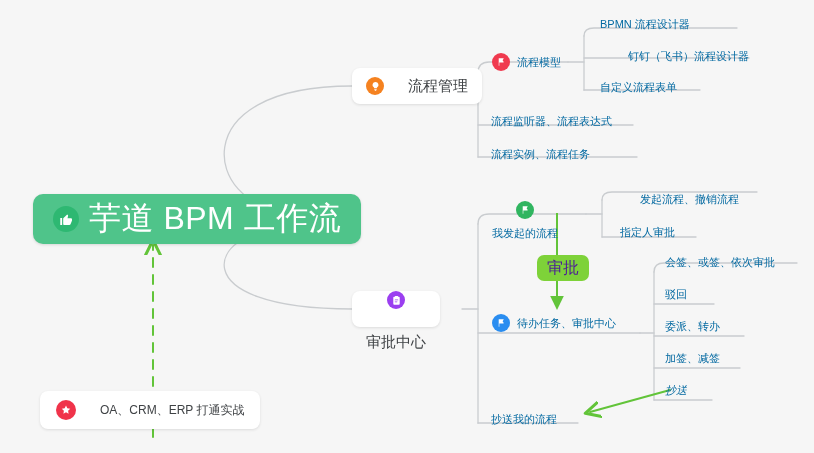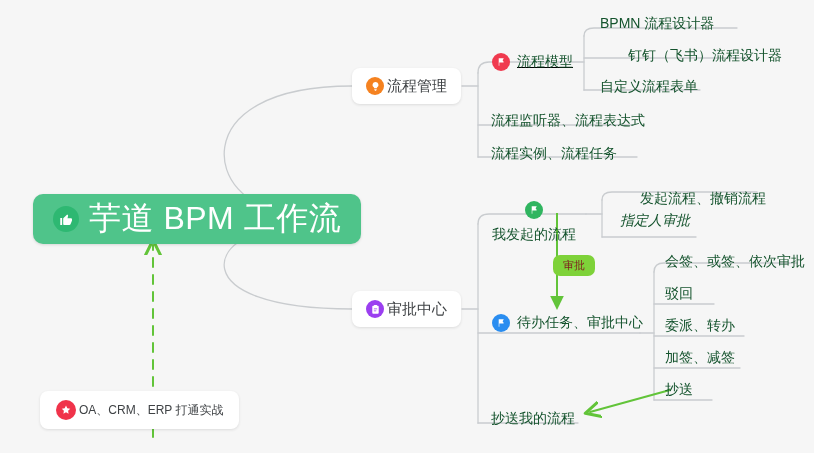--- a/index.html
+++ b/index.html
@@ -30,31 +30,31 @@
   }
   .root .label { color: #ffffff; font-size: 32px; letter-spacing: .5px; }
 
   
   .card {
     background: #ffffff;
     border-radius: 8px;
     height: 36px;
     padding: 0 14px;
     box-shadow: 0 1px 3px rgba(0,0,0,.11);
-    gap: 3px;
+    gap: 24px;
   }
   .card .label { color: #3f4245; font-size: 15px; }
 
   
   .card.wide { height: 38px; padding: 0 16px; }
   .card.wide .label { font-size: 12px; }
 
   
   .leaf { gap: 7px; height: 26px; }
-  .leaf .label { color: #14532d; font-size: 14px; }
+  .leaf .label { color: #0369a1; font-size: 11px; }
 
   
   .badge {
     width: 18px; height: 18px; border-radius: 50%;
     display: flex; align-items: center; justify-content: center;
     flex: 0 0 auto;
   }
   .badge svg { display: block; }
   .badge.lg { width: 26px; height: 26px; }
   .badge.md { width: 20px; height: 20px; }
@@ -66,25 +66,24 @@
   .b-flag-red   { background: #f03a4f; }
   .b-flag-green { background: #30b560; }
   .b-flag-blue  { background: #2a8df0; }
 
   
   .chip {
     position: absolute;
     background: #7ed239;
     border-radius: 7px;
     padding: 5px 10px;
-    color: #7f1d1d;
-    font-size: 11px;
+    color: #4c1d95;
+    font-size: 16px;
     line-height: 1;
     white-space: nowrap;
-    margin-left: 16px;
   }
 </style>
 </head>
 <body>
 
 <div id="stage">
 
   <svg class="layer" viewBox="0 0 814 453" xmlns="http://www.w3.org/2000/svg">
     <defs>
       <marker id="ah-green" markerWidth="9" markerHeight="9" refX="5" refY="4.5" orient="auto" markerUnits="strokeWidth">
@@ -152,21 +151,21 @@
     <span class="badge b-orange">
       <svg width="11" height="11" viewBox="0 0 24 24" fill="#ffffff">
         <path d="M12 2a6.5 6.5 0 0 0-3.8 11.8c.5.4.8 1 .8 1.6v.6h6v-.6c0-.6.3-1.2.8-1.6A6.5 6.5 0 0 0 12 2z"></path>
         <rect x="9.3" y="17.4" width="5.4" height="1.7" rx=".8"></rect>
         <rect x="10.2" y="20.1" width="3.6" height="1.7" rx=".8"></rect>
       </svg>
     </span>
     <span class="label">流程管理</span>
   </div>
 
-  <div class="node leaf" style="left:492px; top:49px;text-decoration:underline;">
+  <div class="node leaf" style="left:492px; top:49px;">
     <span class="badge b-flag-red">
       <svg width="10" height="10" viewBox="0 0 24 24" fill="#ffffff">
         <path d="M6.5 3h11.2c.7 0 1.1.8.6 1.4L15.8 8l2.5 3.6c.5.6.1 1.4-.6 1.4H8v8H6.5z"></path>
       </svg>
     </span>
     <span class="label">流程模型</span>
   </div>
 
   <div class="node leaf" style="left:600px; top:11px;">
     <span class="label">BPMN 流程设计器</span>
@@ -178,21 +177,21 @@
     <span class="label">自定义流程表单</span>
   </div>
 
   <div class="node leaf" style="left:491px; top:108px;">
     <span class="label">流程监听器、流程表达式</span>
   </div>
   <div class="node leaf" style="left:491px; top:141px;">
     <span class="label">流程实例、流程任务</span>
   </div>
 
-  <div class="node card" style="left:352px; top:291px;">
+  <div class="node card" style="left:352px; top:291px;flex-direction:column;">
     <span class="badge b-purple">
       <svg width="11" height="11" viewBox="0 0 24 24" fill="#ffffff">
         <rect x="5" y="4" width="14" height="17" rx="2"></rect>
         <rect x="8.5" y="2" width="7" height="3.6" rx="1.3"></rect>
         <rect x="8" y="10" width="8" height="1.6" rx=".8" fill="#9b3ff0"></rect>
         <rect x="8" y="14" width="6" height="1.6" rx=".8" fill="#9b3ff0"></rect>
       </svg>
     </span>
     <span class="label">审批中心</span>
   </div>
@@ -202,21 +201,21 @@
       <svg width="10" height="10" viewBox="0 0 24 24" fill="#ffffff">
         <path d="M6.5 3h11.2c.7 0 1.1.8.6 1.4L15.8 8l2.5 3.6c.5.6.1 1.4-.6 1.4H8v8H6.5z"></path>
       </svg>
     </span>
     <span class="label">我发起的流程</span>
   </div>
 
   <div class="node leaf" style="left:620px; top:186px;margin-left:20px;">
     <span class="label">发起流程、撤销流程</span>
   </div>
-  <div class="node leaf" style="left:620px; top:208px;font-style:italic;">
+  <div class="node leaf" style="left:620px; top:219px;">
     <span class="label">指定人审批</span>
   </div>
 
   <div class="node leaf" style="left:492px; top:310px;">
     <span class="badge b-flag-blue">
       <svg width="10" height="10" viewBox="0 0 24 24" fill="#ffffff">
         <path d="M6.5 3h11.2c.7 0 1.1.8.6 1.4L15.8 8l2.5 3.6c.5.6.1 1.4-.6 1.4H8v8H6.5z"></path>
       </svg>
     </span>
     <span class="label">待办任务、审批中心</span>
@@ -227,21 +226,21 @@
   </div>
   <div class="node leaf" style="left:665px; top:281px;">
     <span class="label">驳回</span>
   </div>
   <div class="node leaf" style="left:665px; top:313px;">
     <span class="label">委派、转办</span>
   </div>
   <div class="node leaf" style="left:665px; top:345px;">
     <span class="label">加签、减签</span>
   </div>
-  <div class="node leaf" style="left:665px; top:377px;">
+  <div class="node leaf" style="left:665px; top:377px;font-style:italic;">
     <span class="label">抄送</span>
   </div>
 
   <div class="node leaf" style="left:491px; top:406px;">
     <span class="label">抄送我的流程</span>
   </div>
 
   <div class="chip" style="left:537px; top:255px;">审批</div>
 
   <div class="node card wide" style="left:40px; top:391px;">

